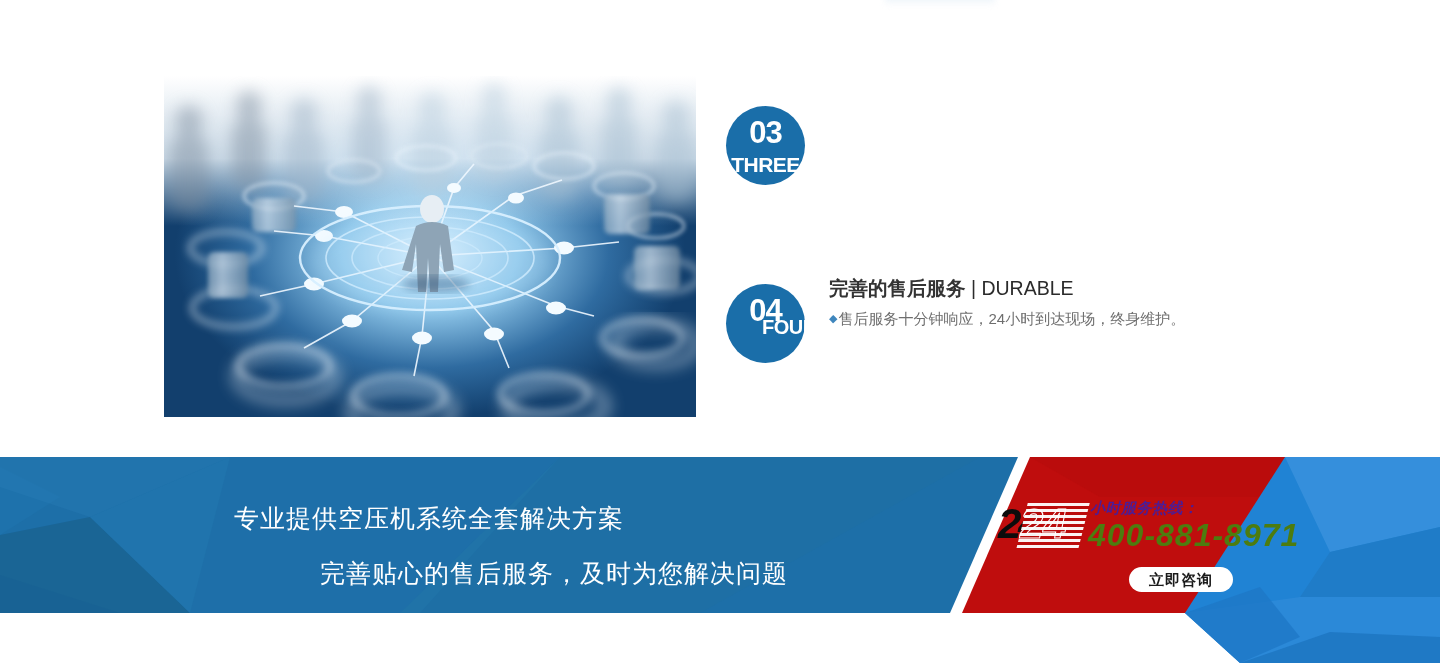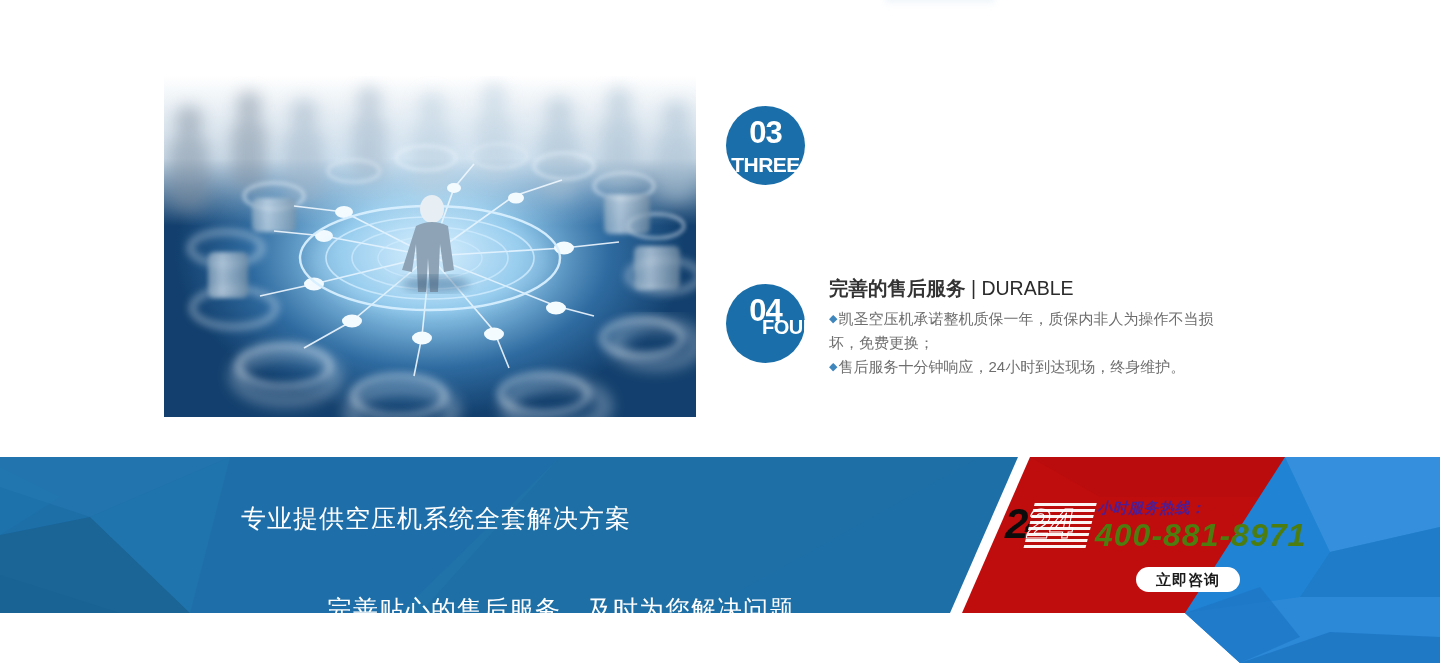--- a/index.html
+++ b/index.html
@@ -104,34 +104,34 @@
   
   .banner {
     position: absolute;
     left: 0; top: 457px;
     width: 1440px; height: 206px;
   }
   .banner svg { display:block; width: 1440px; height: 206px; }
 
   .banner-text {
     position: absolute;
-    left: 9px; top: 457px;
+    left: 2px; top: 457px;
     width: 1416px; height: 206px;
     pointer-events: none;
   }
   .slogan {
     position: absolute;
     color: #ffffff;
     font-size: 25px;
     letter-spacing: 1px;
     white-space: nowrap;
     font-family: "Liberation Sans", "DejaVu Sans", sans-serif;
   }
   .slogan1 { left: 232px; top: 45px; }
-  .slogan2 { left: 318px; top: 100px; margin-top: 36px; }
+  .slogan2 { left: 318px; top: 100px; }
 
   .hot {
     position: absolute;
     left: 996px; top: 38px;
   }
   .hot .big24 {
     position: absolute;
     left: 0; top: 8px;
     font-size: 42px;
     font-weight: bold;
@@ -351,21 +351,20 @@
     <div class="num">04</div>
     <div class="word">FOUR</div>
   </div>
   <div class="feature-body">
     <div class="feature-title">
       <span>完善的售后服务</span>
       <span class="en">|</span>
       <span class="en">DURABLE</span>
     </div>
     <div class="feature-list">
-      <div class="li"><span class="dot">◆</span><span>凯圣空压机承诺整机质保一年，质保内非人为操作不当损坏，免费更换；</span></div>
       <div class="li"><span class="dot">◆</span><span>售后服务十分钟响应，24小时到达现场，终身维护。</span></div>
     </div>
   </div>
 </div>
 
 <div class="banner">
   <svg viewBox="0 0 1440 206" preserveAspectRatio="none">
 
     <rect x="0" y="0" width="1440" height="156" fill="#1d6fa8"></rect>
 

